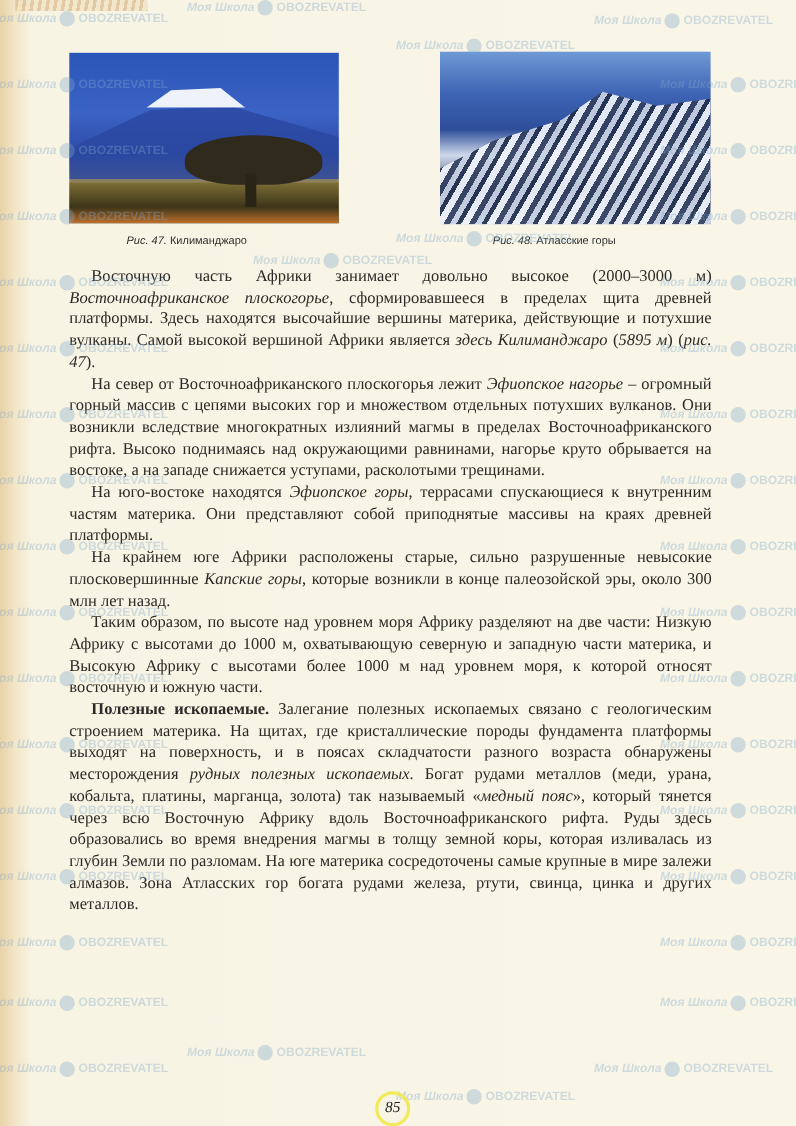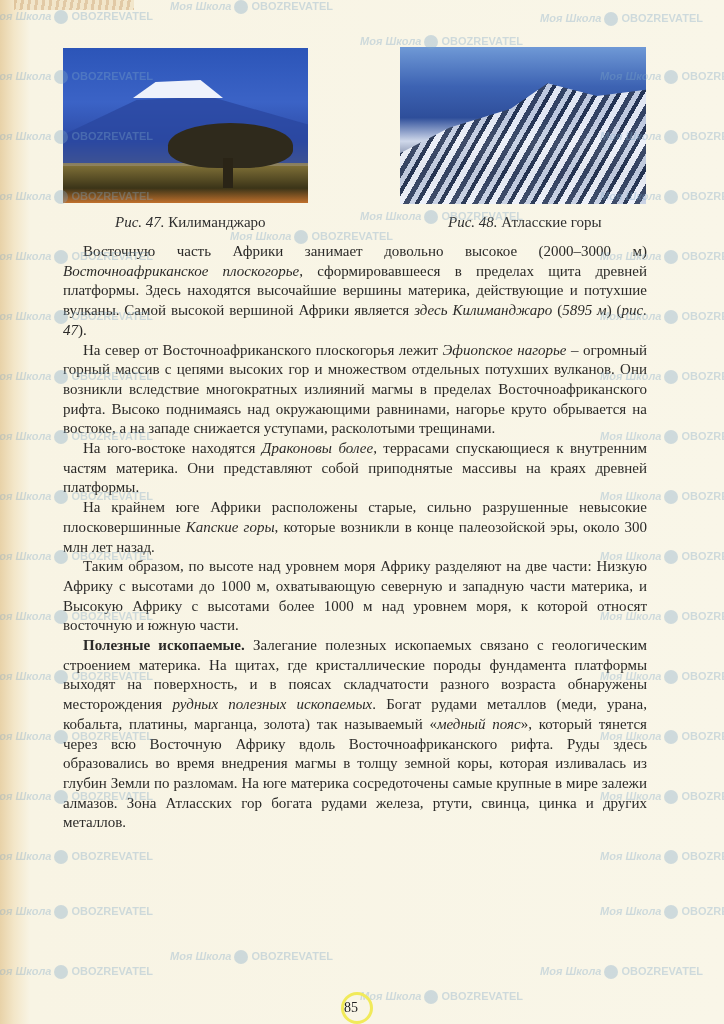--- a/index.html
+++ b/index.html
@@ -28,40 +28,40 @@
   .fig1 .tree { position:absolute; left:105px; top:75px; width:125px; height:45px;
     background:#2f2a1c; border-radius:50% 50% 40% 40%; }
   .fig1 .trunk { position:absolute; left:160px; top:110px; width:10px; height:30px; background:#2a2416; }
   .fig1 .ground { position:absolute; left:0; top:118px; width:245px; height:37px;
     background:linear-gradient(180deg,#7d6e36,#3b3418 60%,#c0702c 100%); }
   .fig2 { left:400px; top:47px; width:246px; height:157px;
     background:linear-gradient(180deg,#6f99d6 0%,#3d63b3 25%,#2e4e9a 45%,#cfd8ea 60%,#3c4a70 80%,#d6deec 100%); }
   .fig2 .ridge { position:absolute; left:0; top:30px; width:246px; height:127px;
     background:repeating-linear-gradient(120deg,#f0f3fa 0 6px,#33415f 6px 11px,#c9d2e4 11px 16px,#22304d 16px 20px);
     clip-path:polygon(0 60%,20% 40%,45% 25%,60% 5%,80% 15%,100% 10%,100% 100%,0 100%); opacity:.92; }
-  .caption { position:absolute; font-family:Liberation Serif, serif;
-    font-size:15px; color:#2e2e2e; white-space:nowrap; }
+  .caption { position:absolute; font-family:Liberation Sans, sans-serif;
+    font-size:10px; color:#2e2e2e; white-space:nowrap; }
   .caption i { font-style:italic; }
   .cap1 { left:115px; top:214px; }
   .cap2 { left:448px; top:214px;text-align:right; }
 
   .text { position:absolute; left:63px; width:584px; top:242px; font-size:15px; line-height:19.7px; text-align:justify; }
   .text p { margin:0; text-indent:20px; }
   .text p.cont { text-indent:0; }
   .text em { font-style:italic; }
   .text b { font-weight:bold; }
 
   .watermark { position:absolute; font-family:"Liberation Sans","DejaVu Sans",sans-serif;
     font-size:11px; color:#7fa8c8; opacity:.35; white-space:nowrap; pointer-events:none; font-weight:bold; }
   .watermark .wm-logo { display:inline-block; width:14px; height:14px; border-radius:50%;
     background:#7fa8c8; vertical-align:middle; margin:0 3px; }
 
   .page-num { position:absolute; left:341px; top:992px; width:32px; height:32px; border-radius:50%;
-    border:3px solid #f1ea5a; box-sizing:border-box; line-height:26px;
-    font-family:"Liberation Serif",serif; font-size:14px; color:#222; }
+    border:3px solid #f1ea5a; box-sizing:border-box; text-align:center; line-height:26px;
+    font-family:"Liberation Serif",serif; font-size:14px; font-style:italic; color:#222; }
 </style>
 </head>
 <body>
 
 <div class="page">
   <div class="top-strip"></div>
 
   <div class="fig-img fig1">
     <div class="mountain"></div>
     <div class="snow"></div>
@@ -78,21 +78,21 @@
     <div class="ridge"></div>
   </div>
   <div class="caption cap2">
     <i>Рис. 48.</i>
     <span>Атласские горы</span>
   </div>
 
   <div class="text">
     <p>Восточную часть Африки занимает довольно высокое (2000–3000 м) <em>Восточноафриканское плоскогорье</em>, сформировавшееся в пределах щита древней платформы. Здесь находятся высочайшие вершины материка, действующие и потухшие вулканы. Самой высокой вершиной Африки является <em>здесь Килиманджаро</em> (<em>5895 м</em>) (<em>рис. 47</em>).</p>
     <p>На север от Восточноафриканского плоскогорья лежит <em>Эфиопское нагорье</em> – огромный горный массив с цепями высоких гор и множеством отдельных потухших вулканов. Они возникли вследствие многократных излияний магмы в пределах Восточноафриканского рифта. Высоко поднимаясь над окружающими равнинами, нагорье круто обрывается на востоке, а на западе снижается уступами, расколотыми трещинами.</p>
-    <p>На юго-востоке находятся <em>Драконовы более</em>, террасами спускающиеся к внутренним частям материка. Они представляют собой приподнятые массивы на краях древней платформы.</p>
+    <p>На юго-востоке находятся <em>Эфиопское горы</em>, террасами спускающиеся к внутренним частям материка. Они представляют собой приподнятые массивы на краях древней платформы.</p>
     <p>На крайнем юге Африки расположены старые, сильно разрушенные невысокие плосковершинные <em>Капские горы</em>, которые возникли в конце палеозойской эры, около 300 млн лет назад.</p>
     <p>Таким образом, по высоте над уровнем моря Африку разделяют на две части: Низкую Африку с высотами до 1000 м, охватывающую северную и западную части материка, и Высокую Африку с высотами более 1000 м над уровнем моря, к которой относят восточную и южную части.</p>
     <p><b>Полезные ископаемые.</b> Залегание полезных ископаемых связано с геологическим строением материка. На щитах, где кристаллические породы фундамента платформы выходят на поверхность, и в поясах складчатости разного возраста обнаружены месторождения <em>рудных полезных ископаемых</em>. Богат рудами металлов (меди, урана, кобальта, платины, марганца, золота) так называемый «<em>медный пояс</em>», который тянется через всю Восточную Африку вдоль Восточноафриканского рифта. Руды здесь образовались во время внедрения магмы в толщу земной коры, которая изливалась из глубин Земли по разломам. На юге материка сосредоточены самые крупные в мире залежи алмазов. Зона Атласских гор богата рудами железа, ртути, свинца, цинка и других металлов.</p>
   </div>
 
   <div id="wm-layer">
       <div class="watermark" style="left: -10px; top: 10px;"><i>Моя Школа</i><span class="wm-logo"></span>OBOZREVATEL</div>
       <div class="watermark" style="left: 170px; top: 0px;"><i>Моя Школа</i><span class="wm-logo"></span>OBOZREVATEL</div>
       <div class="watermark" style="left: 540px; top: 12px;"><i>Моя Школа</i><span class="wm-logo"></span>OBOZREVATEL</div>
       <div class="watermark" style="left: -10px; top: 70px;"><i>Моя Школа</i><span class="wm-logo"></span>OBOZREVATEL</div>

